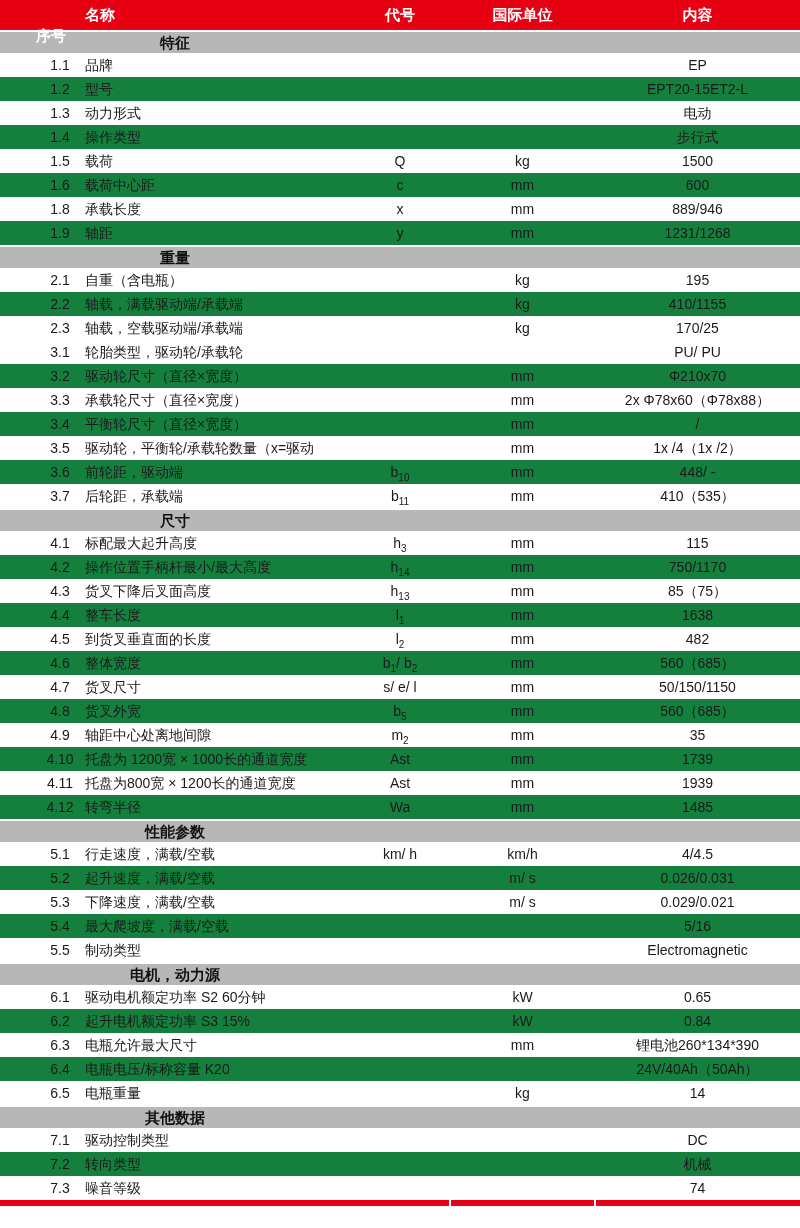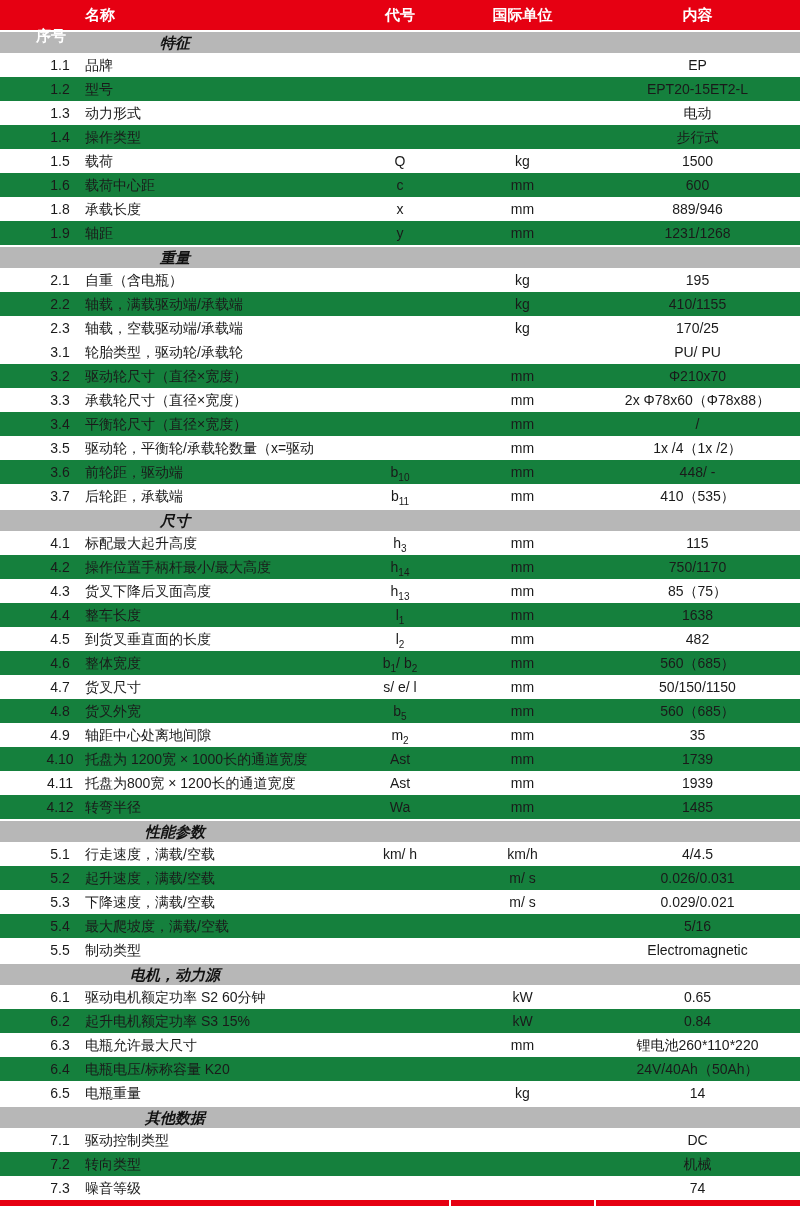--- a/index.html
+++ b/index.html
@@ -37,21 +37,20 @@
     line-height: 21px;
     background: #b7b7b7;
   }
   .section-bar .section-title {
     display: inline-block;
     width: 350px;
     text-align: center;
     font-size: 15px;
     font-weight: 700;
     color: #111111;
-    font-style: italic;
   }
 
   
   .data-row {
     display: grid;
     grid-template-columns: 80px 270px 100px 145px 1fr;
     height: 24px;
     line-height: 24px;
     font-size: 14px;
     background: #ffffff;
@@ -352,21 +351,21 @@
         <div class="c-name">起升电机额定功率 S3 15%</div>
         <div class="c-sym"></div>
         <div class="c-unit">kW</div>
         <div class="c-val">0.84</div>
       </div>
       <div class="data-row">
         <div class="c-no">6.3</div>
         <div class="c-name">电瓶允许最大尺寸</div>
         <div class="c-sym"></div>
         <div class="c-unit">mm</div>
-        <div class="c-val">锂电池260*110*220</div>
+        <div class="c-val">锂电池260*134*390</div>
       </div>
       <div class="data-row alt">
         <div class="c-no">6.4</div>
         <div class="c-name">电瓶电压/标称容量 K20</div>
         <div class="c-sym"></div>
         <div class="c-unit"></div>
         <div class="c-val">24V/40Ah（50Ah）</div>
       </div>
       <div class="data-row">
         <div class="c-no">6.5</div>

